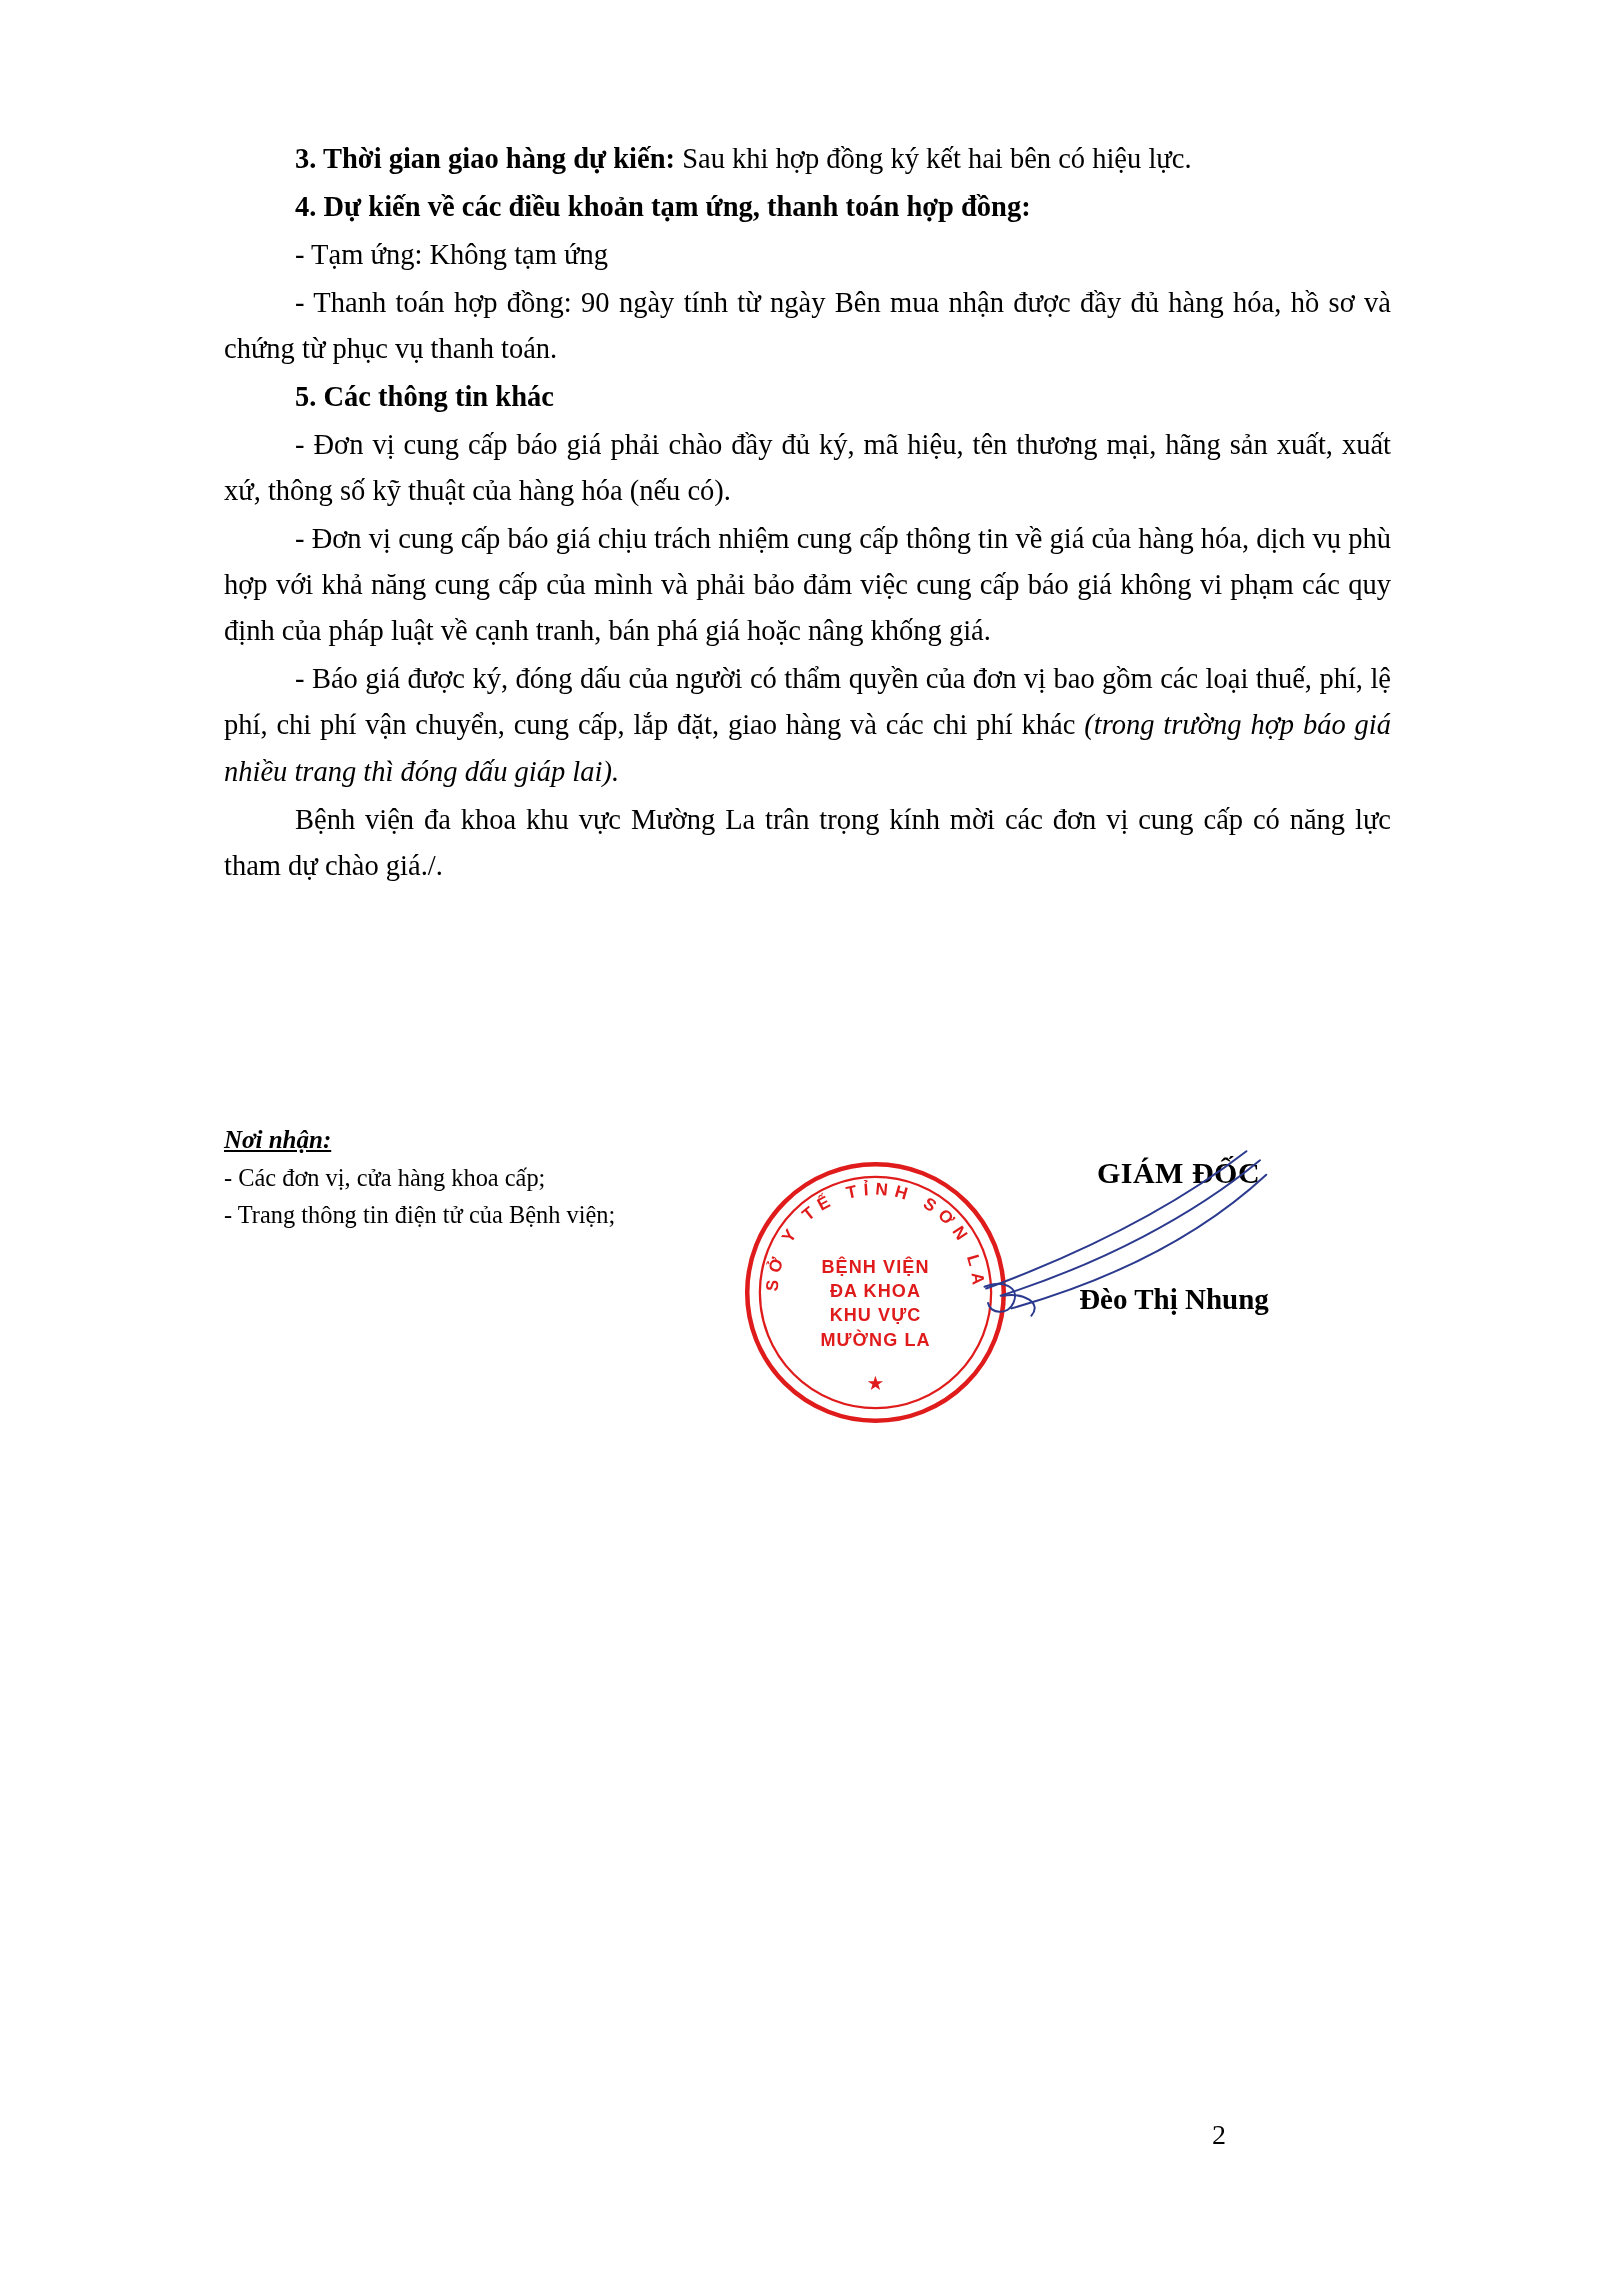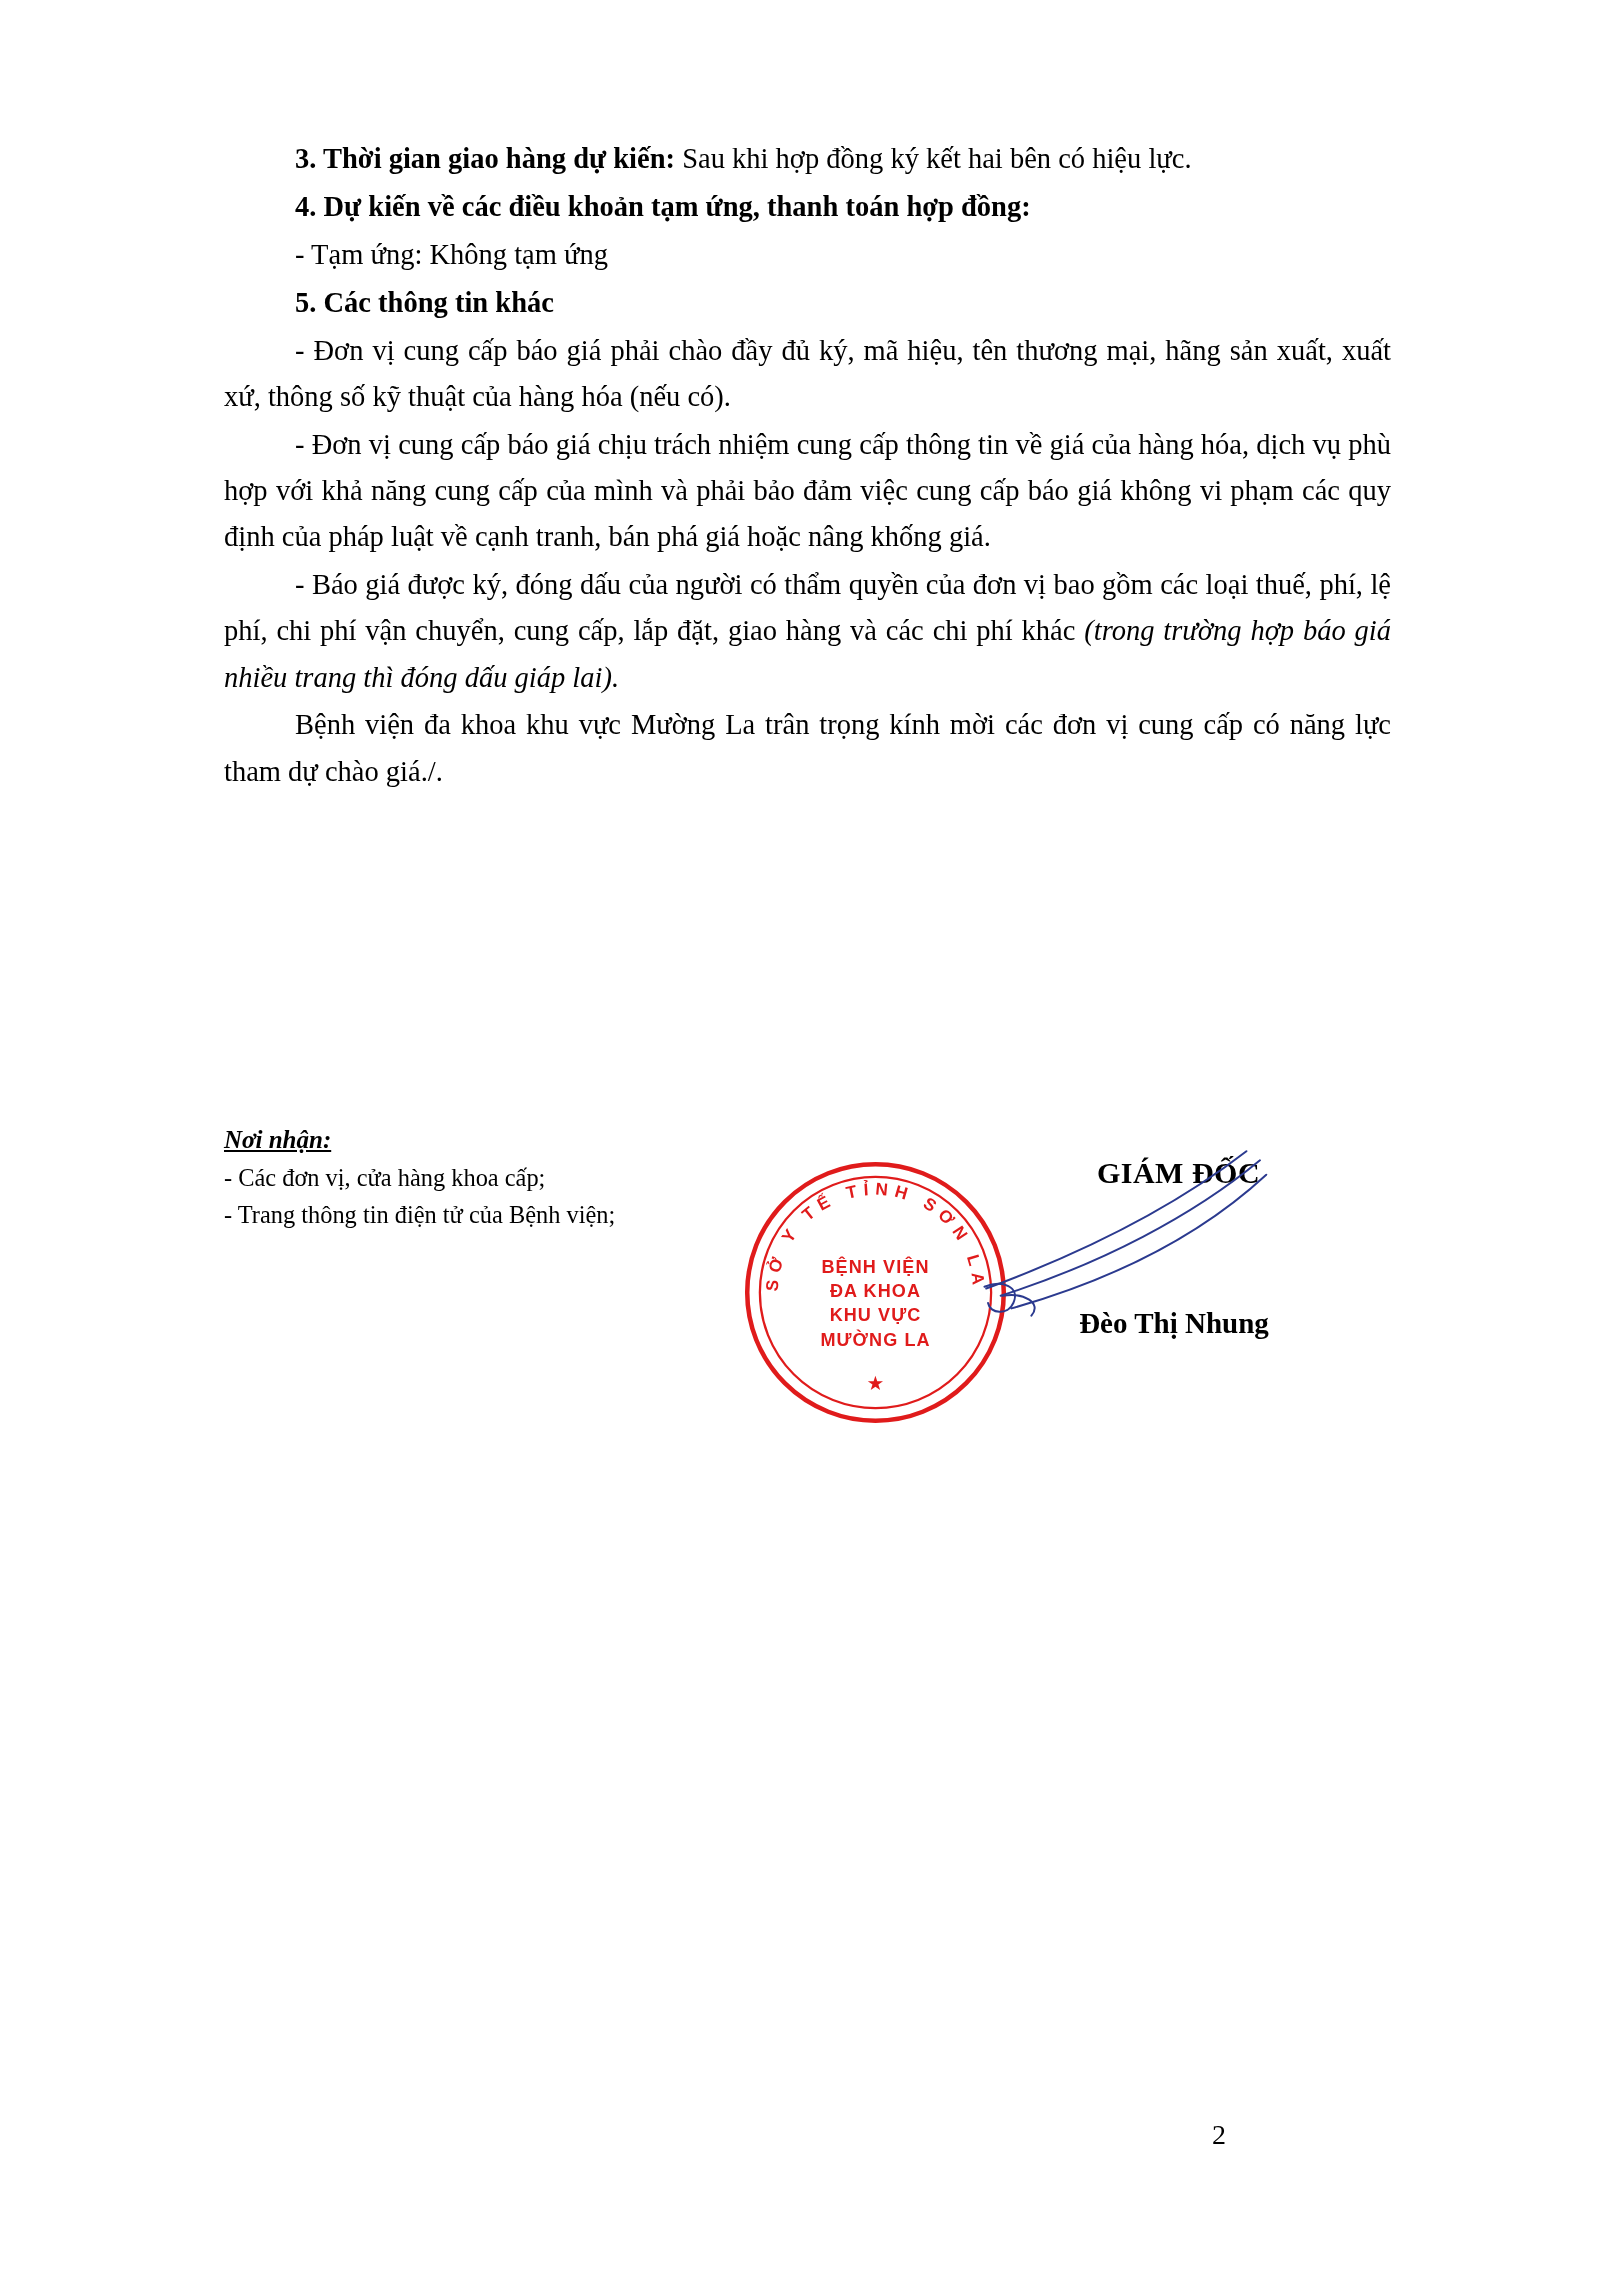--- a/index.html
+++ b/index.html
@@ -84,21 +84,21 @@
   .signer .role {
     font-weight: bold;
     font-size: 30px;
     letter-spacing: 0.5px;
     margin-left: 109px;
     margin-top: 30px;
   }
   .signer .name {
     font-weight: bold;
     font-size: 29px;
-    margin-top: 117px;
+    margin-top: 93px;
     margin-left: 100px;
   }
 
   
   .stamp {
     position: absolute;
     left: 516px;
     top: 31px;
     width: 271px;
     height: 271px;
@@ -128,20 +128,21 @@
 <div class="page">
 
   <div class="content">
 
     <p class="indent blk"><span class="bold">3. Thời gian giao hàng dự kiến:</span><span> Sau khi hợp đồng ký kết hai bên có hiệu lực.</span></p>
 
     <p class="indent blk"><span class="bold">4. Dự kiến về các điều khoản tạm ứng, thanh toán hợp đồng:</span></p>
 
     <p class="indent blk"><span>- Tạm ứng: Không tạm ứng</span></p>
 
+    <p class="indent blk"><span>- Thanh toán hợp đồng: 90 ngày tính từ ngày Bên mua nhận được đầy đủ hàng hóa, hồ sơ và chứng từ phục vụ thanh toán.</span></p>
 
     <p class="indent blk"><span class="bold">5. Các thông tin khác</span></p>
 
     <p class="indent blk"><span>- Đơn vị cung cấp báo giá phải chào đầy đủ ký, mã hiệu, tên thương mại, hãng sản xuất, xuất xứ, thông số kỹ thuật của hàng hóa (nếu có).</span></p>
 
     <p class="indent blk"><span>- Đơn vị cung cấp báo giá chịu trách nhiệm cung cấp thông tin về giá của hàng hóa, dịch vụ phù hợp với khả năng cung cấp của mình và phải bảo đảm việc cung cấp báo giá không vi phạm các quy định của pháp luật về cạnh tranh, bán phá giá hoặc nâng khống giá.</span></p>
 
     <p class="indent blk"><span>- Báo giá được ký, đóng dấu của người có thẩm quyền của đơn vị bao gồm các loại thuế, phí, lệ phí, chi phí vận chuyển, cung cấp, lắp đặt, giao hàng và các chi phí khác </span><span class="ital">(trong trường hợp báo giá nhiều trang thì đóng dấu giáp lai).</span></p>
 
     <p class="indent blk"><span>Bệnh viện đa khoa khu vực Mường La trân trọng kính mời các đơn vị cung cấp có năng lực tham dự chào giá./.</span></p>

